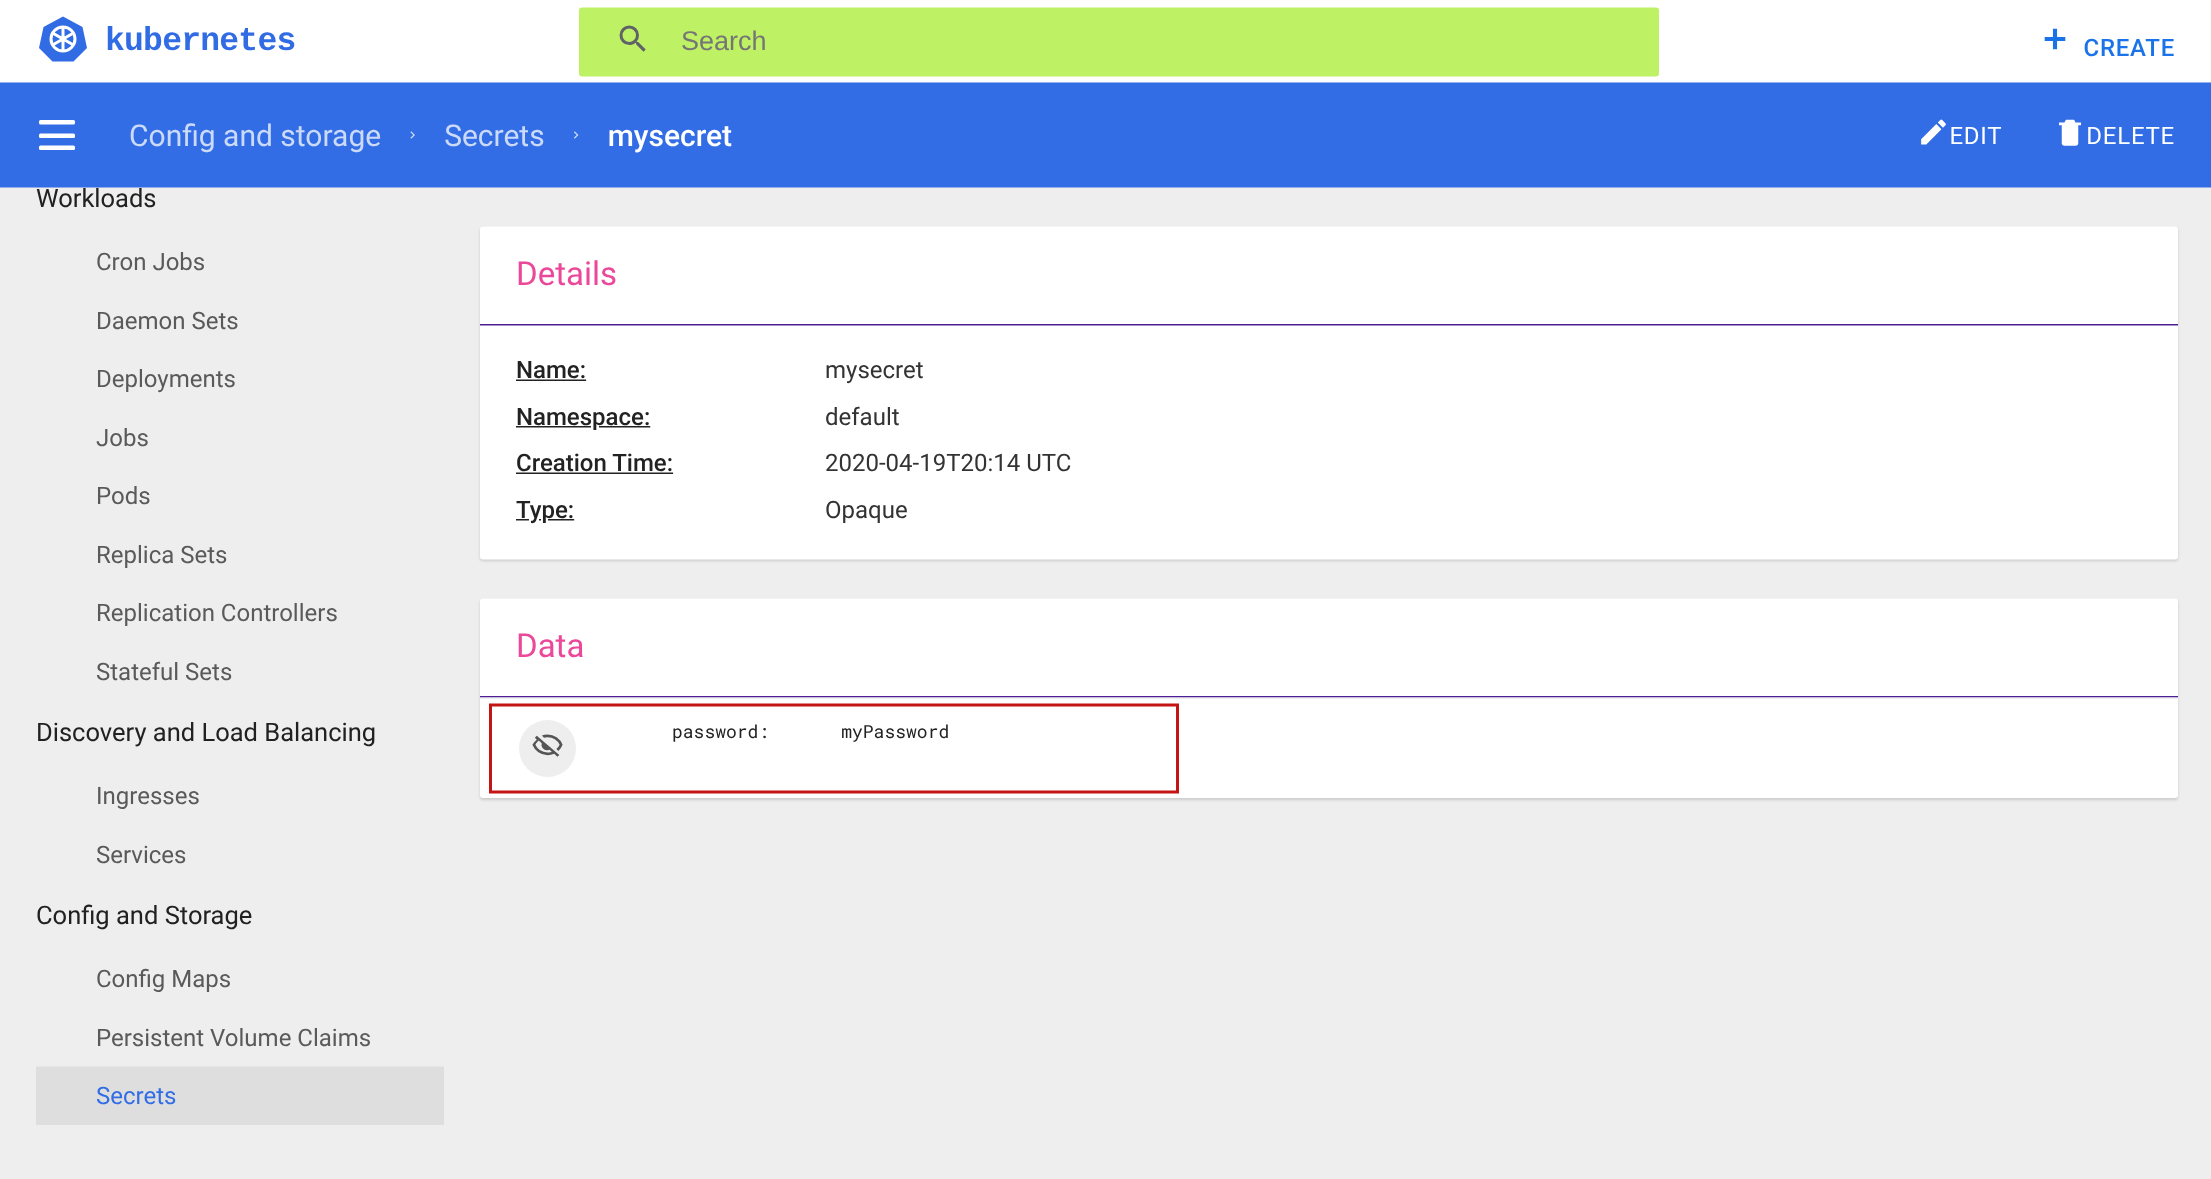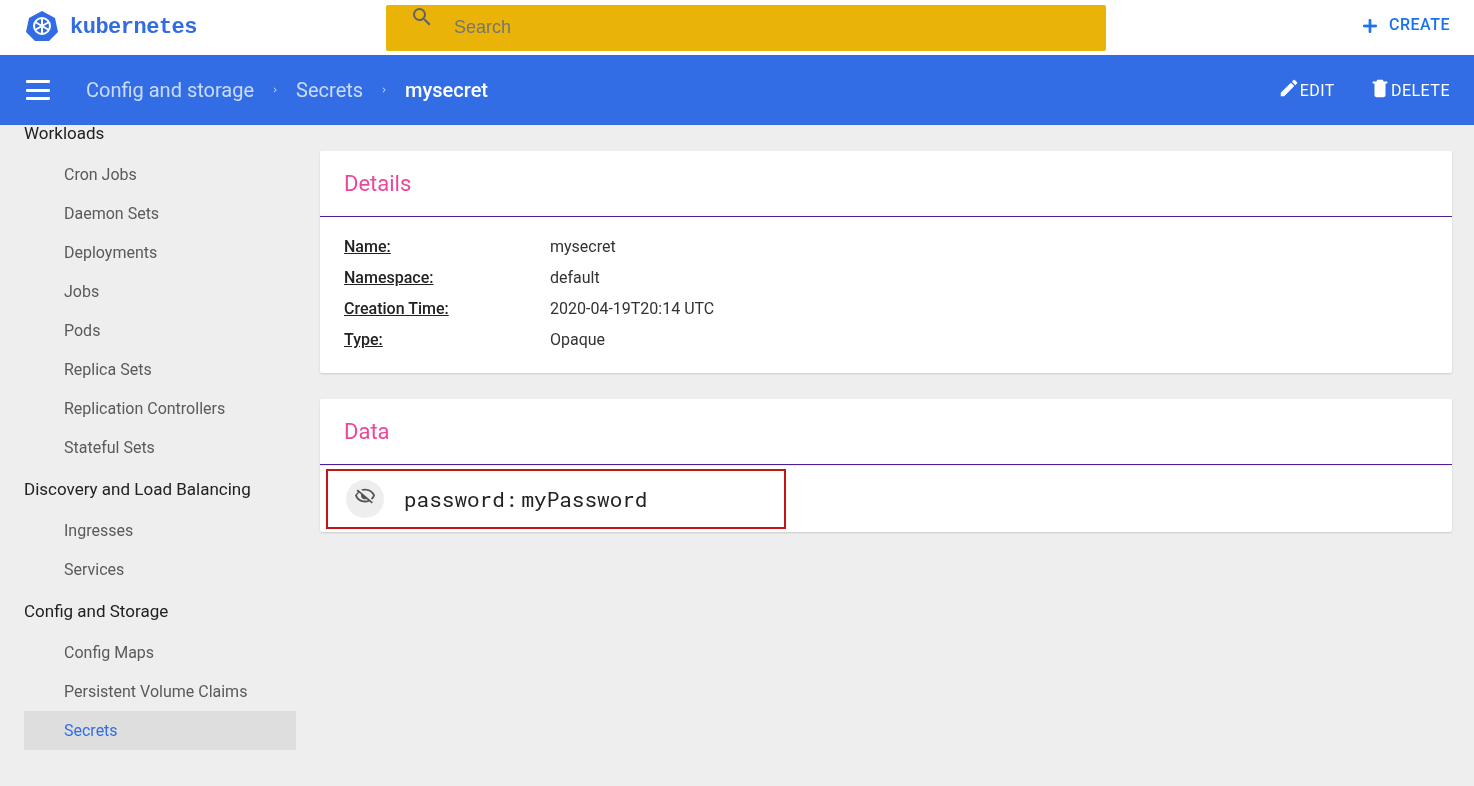--- a/index.html
+++ b/index.html
@@ -29,40 +29,41 @@
   font-family: "Courier New", monospace;
   font-weight: 700;
   font-size: 22px;
   color: #326ce5;
   letter-spacing: -0.5px;
   text-align: center;
 }
 .searchbox {
   flex: 0 0 720px;
   height: 46px;
-  background: #eab308;
+  background: #bef264;
   border-radius: 2px;
   display: flex;
+  align-items: center;
   padding: 0 24px;
   gap: 20px;
 }
 .search-icon svg { width: 24px; height: 24px; fill: #5f6368; }
 .search-input {
   border: none;
   background: transparent;
   font-size: 18px;
   color: #555;
   outline: none;
   flex: 1;
 }
 .search-input::placeholder { color: #757575; }
 .topbar-spacer { flex: 1; }
 .create-btn {
   display: flex;
-  align-items: flex-start;
+  align-items: flex-end;
   gap: 8px;
   color: #1a73e8;
   font-weight: 500;
   font-size: 16px;
   letter-spacing: 0.5px;
   cursor: pointer;
 }
 .create-btn svg { width: 22px; height: 22px; fill: #1a73e8; stroke: #1a73e8; }
 
 .bluebar {
@@ -144,26 +145,27 @@
   border-bottom: 1px solid #4c1d95;
 }
 .details-body { padding: 14px 24px 18px; }
 .detail-row { display: flex; padding: 6px 0; font-size: 16px; color: #333; }
 .detail-label { width: 206px; font-weight: 500; color: #222; text-decoration: underline; }
 .detail-value { color: #333; }
 
 .data-body { padding: 0; }
 .data-row {
   display: flex;
-  align-items: center;
+  align-items: flex-start;
   padding: 14px 24px 14px 26px;
   border-top: 1px solid #eee;
   font-family: "Roboto Mono", "Courier New", monospace;
-  font-size: 21px;
+  font-size: 12px;
   color: #222;
+  gap: 44px;
 }
 .eye-btn {
   width: 38px; height: 38px; border-radius: 50%;
   background: #eeeeee; display: flex; align-items: center; justify-content: center;
   margin-right: 20px; cursor: pointer;
 }
 .eye-btn svg { width: 22px; height: 22px; fill: #555; }
 .data-key { font-weight: 400; }
 .data-value { margin-left: 4px; }
 

